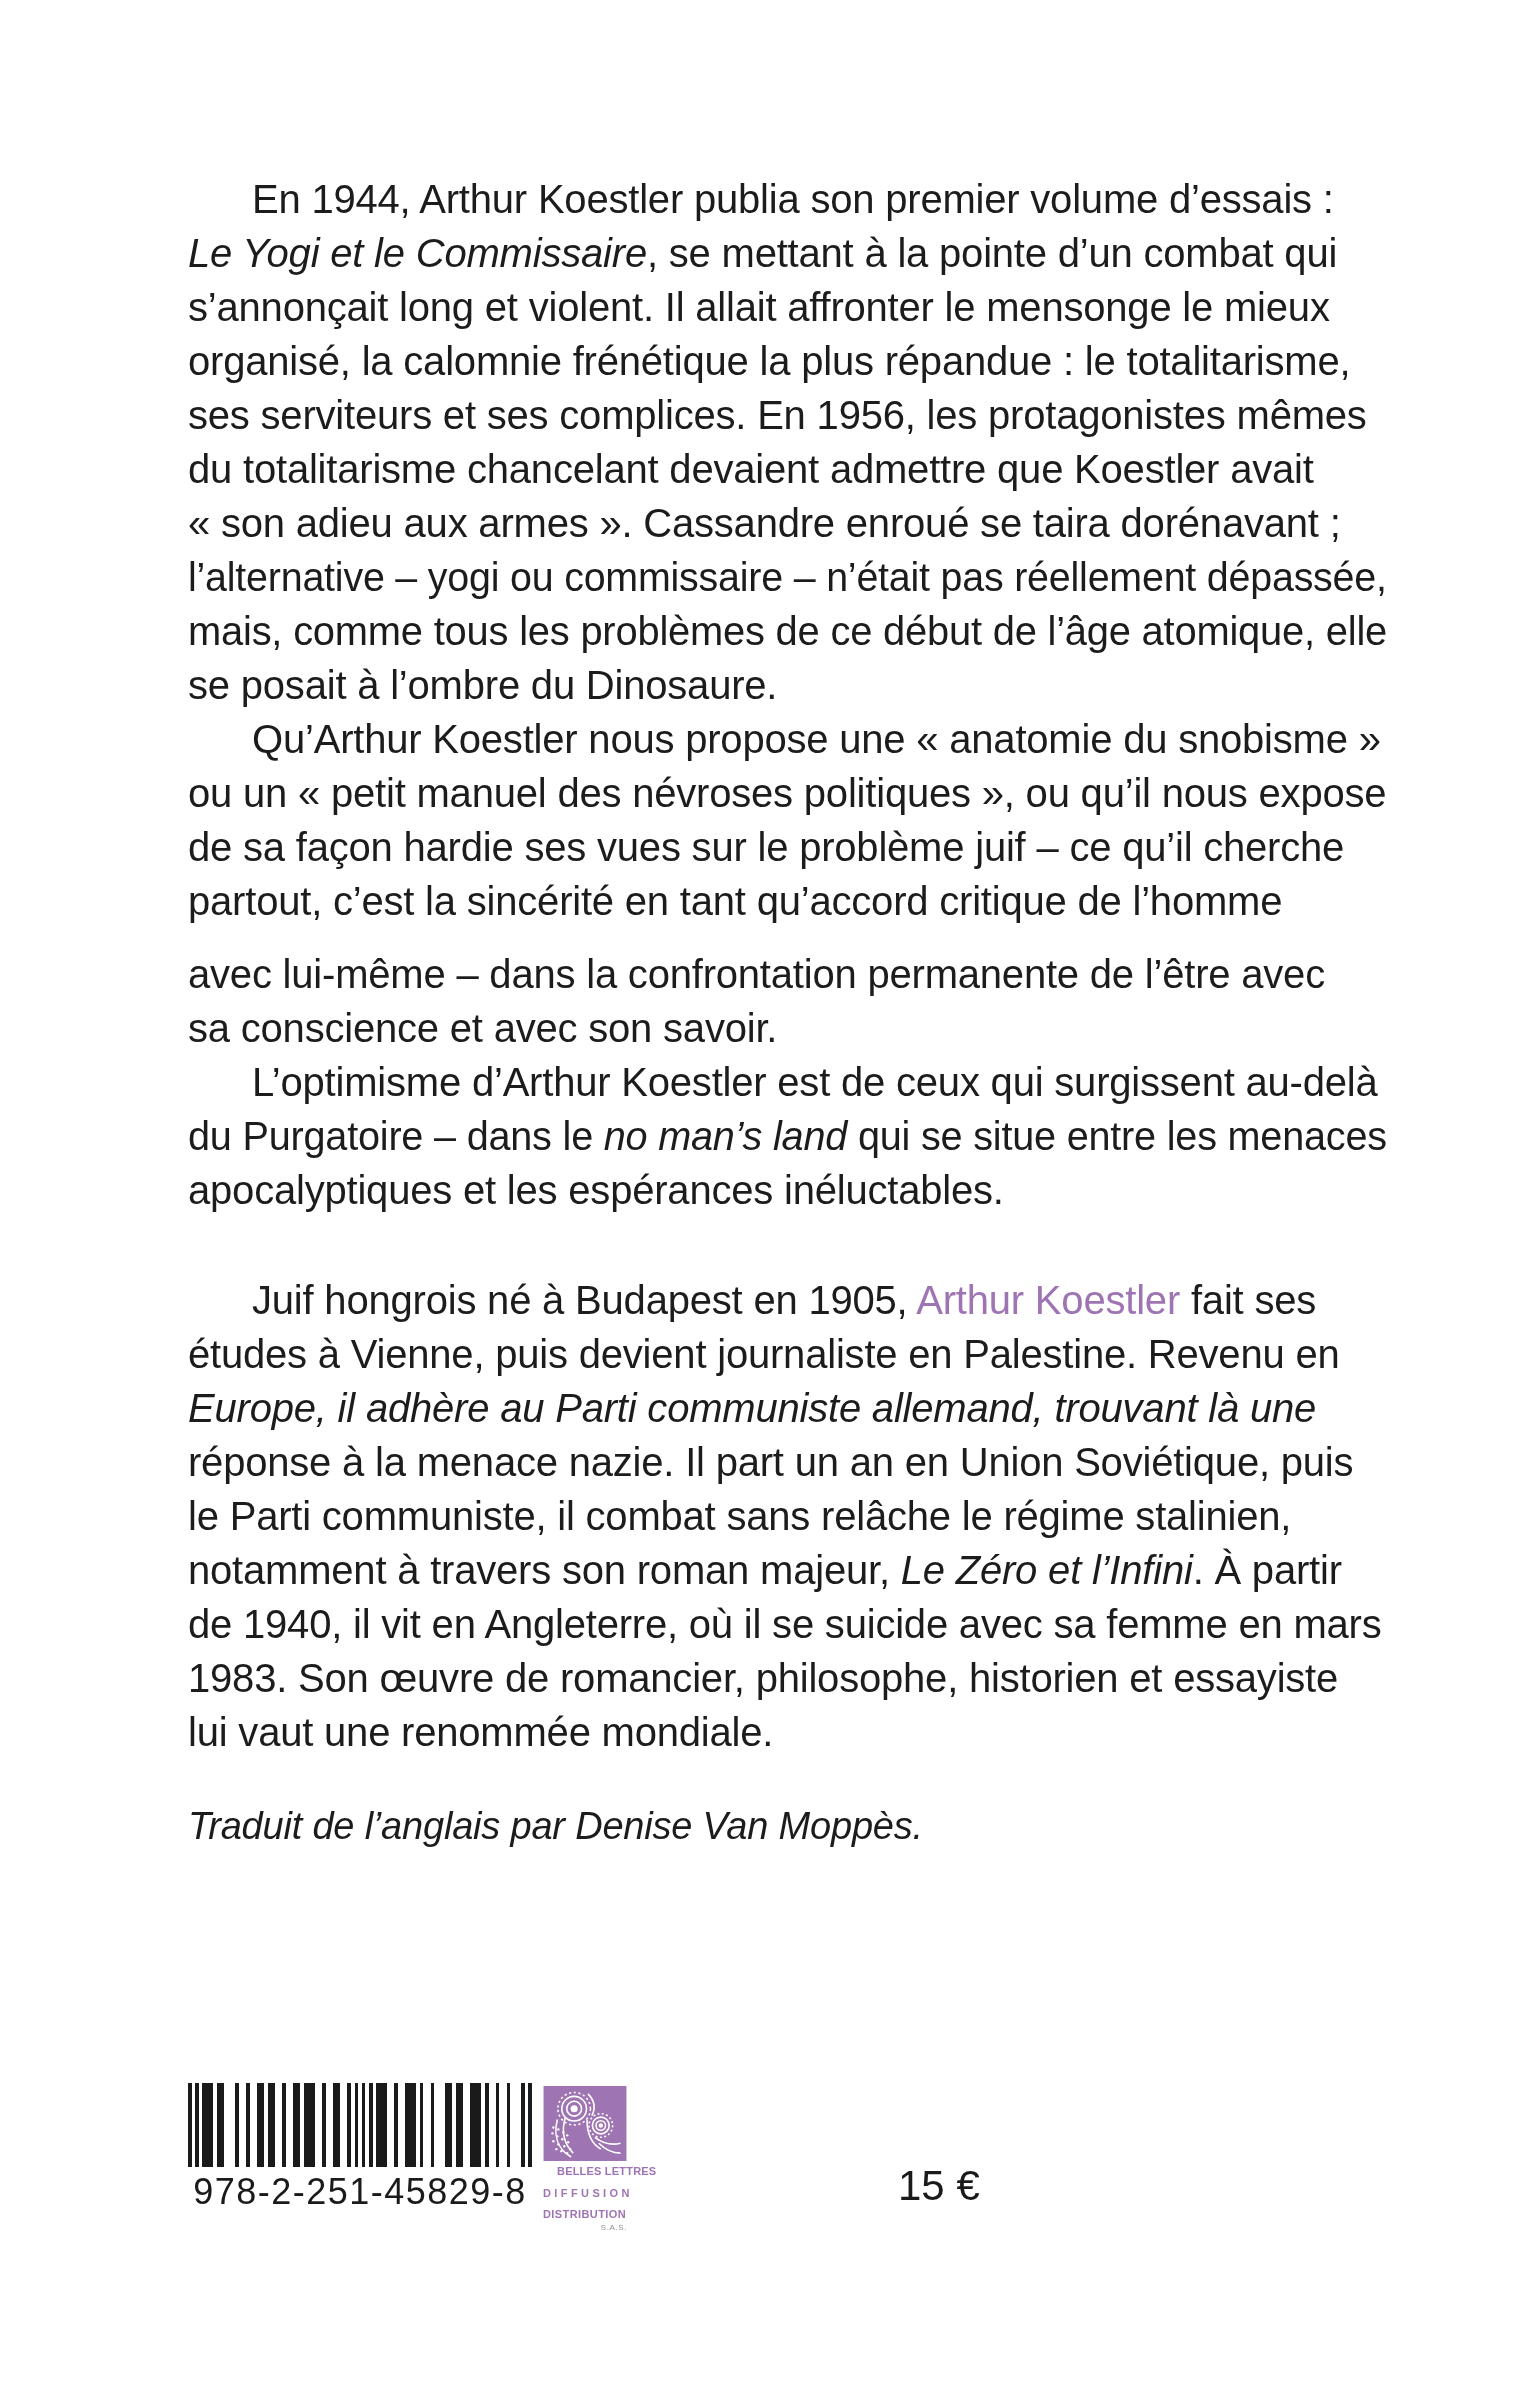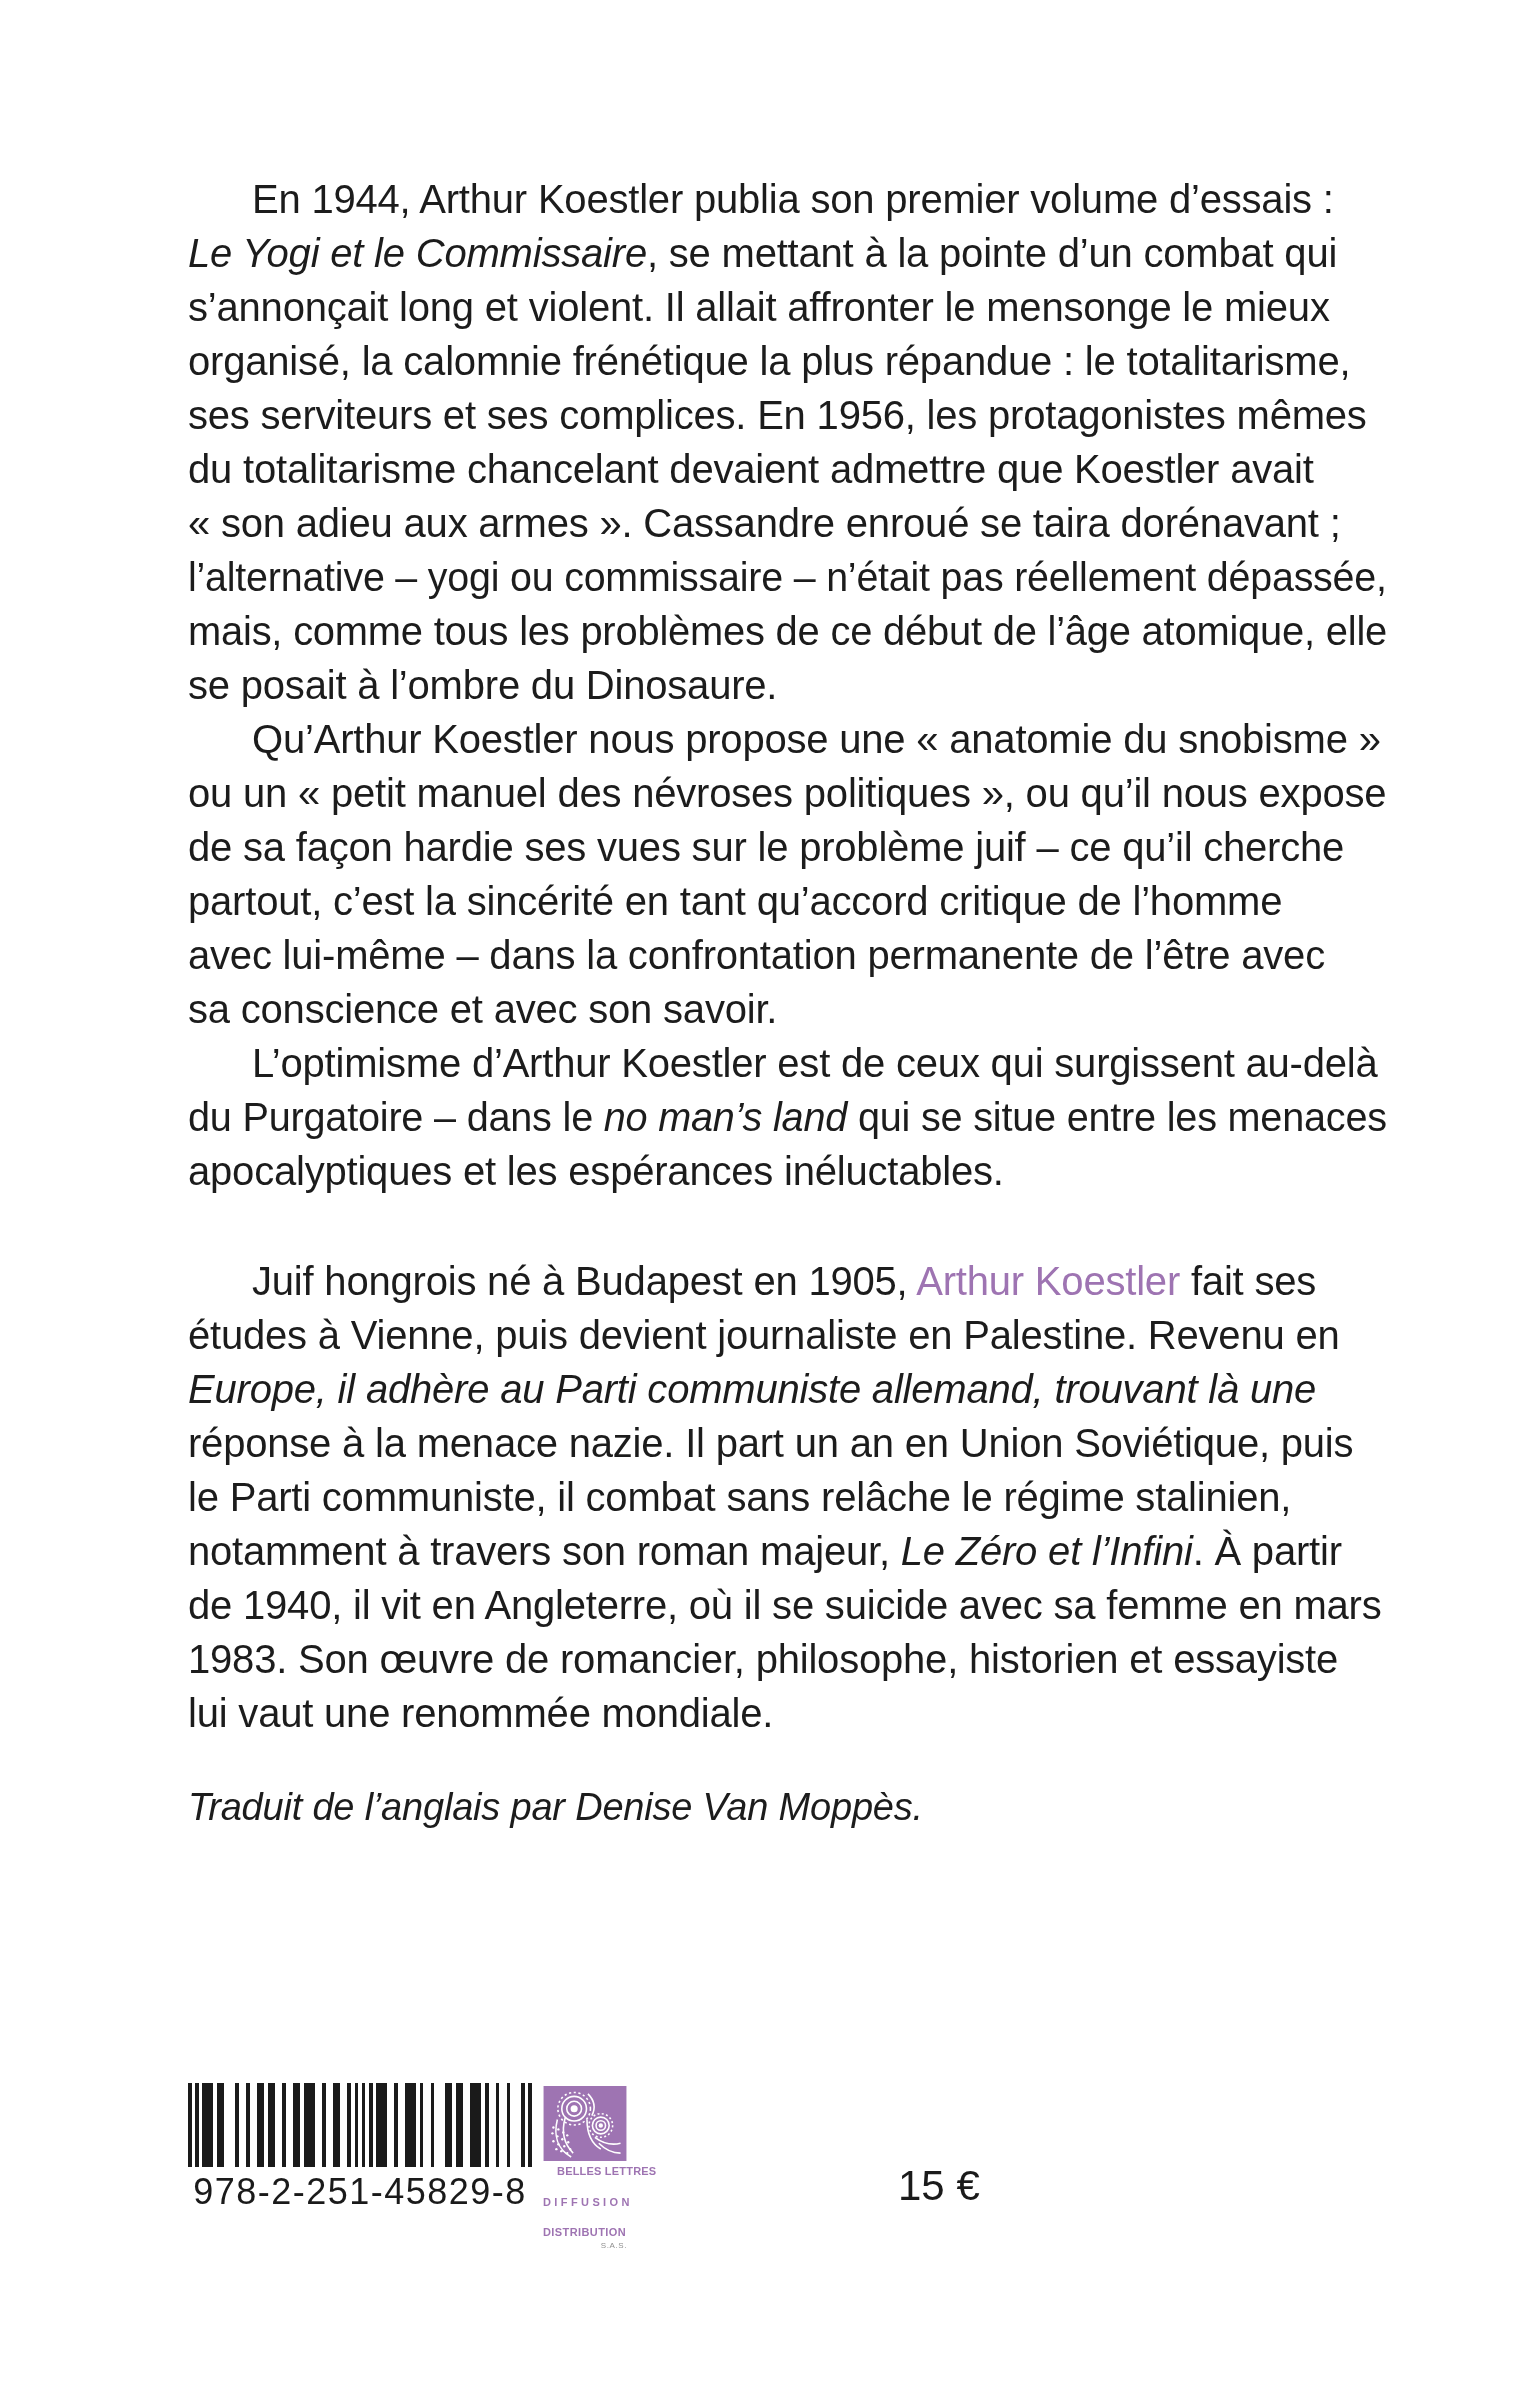--- a/index.html
+++ b/index.html
@@ -59,21 +59,21 @@
     position:absolute;left:543px;top:2086px;width:84px;
     color:var(--accent);
   }
   .logo-square{
     width:84px;height:75px;display:block;
     color:var(--accent);
   }
   .pub-line{
     font-weight:bold;
     font-size:11px;line-height:11.5px;
-    margin-top:19px;
+    margin-top:10px;
     white-space:nowrap;
     color:var(--accent);
   }
   .pub-line.first{margin-top:5px;letter-spacing:0.2px;padding-left:14px;}
   .pub-line.diffusion{letter-spacing:3.4px;}
   .pub-line.distribution{letter-spacing:0.4px;}
   .pub-sas{
     font-size:8px;line-height:9px;
     color:var(--gray);
     text-align:right;
@@ -104,21 +104,21 @@
         <div class="line" style="word-spacing: 0px;"><span>« son adieu aux armes ». Cassandre enroué se taira dorénavant ;</span></div>
         <div class="line" style="transform: scaleX(0.984401); transform-origin: left center;"><span>l’alternative – yogi ou commissaire – n’était pas réellement dépassée,</span></div>
         <div class="line" style="transform: scaleX(0.996675); transform-origin: left center;"><span>mais, comme tous les problèmes de ce début de l’âge atomique, elle</span></div>
         <div class="line last"><span>se posait à l’ombre du Dinosaure.</span></div>
       </div>
       <div class="paragraph">
         <div class="line indent" style="word-spacing: 0px;"><span>Qu’Arthur Koestler nous propose une « anatomie du snobisme »</span></div>
         <div class="line" style="word-spacing: 0px;"><span>ou un « petit manuel des névroses politiques », ou qu’il nous expose</span></div>
         <div class="line" style="word-spacing: 0px;"><span>de sa façon hardie ses vues sur le problème juif – ce qu’il cherche</span></div>
         <div class="line" style="word-spacing: 0px;"><span>partout, c’est la sincérité en tant qu’accord critique de l’homme</span></div>
-        <div class="line" style="word-spacing: 0px;"><span>avec lui-même – dans la confrontation permanente de l’être avec</span></div>
+        <div class="line" style="word-spacing: 0px; margin-top: 19px;"><span>avec lui-même – dans la confrontation permanente de l’être avec</span></div>
         <div class="line last"><span>sa conscience et avec son savoir.</span></div>
       </div>
       <div class="paragraph">
         <div class="line indent" style="word-spacing: 0px;"><span>L’optimisme d’Arthur Koestler est de ceux qui surgissent au-delà</span></div>
         <div class="line" style="transform: scaleX(0.990091); transform-origin: left center;"><span>du Purgatoire – dans le </span><em>no man’s land</em><span> qui se situe entre les menaces</span></div>
         <div class="line last"><span>apocalyptiques et les espérances inéluctables.</span></div>
       </div>
       <div class="paragraph gap-before">
         <div class="line indent" style="word-spacing: 0px;"><span>Juif hongrois né à Budapest en 1905, </span><span class="accent">Arthur Koestler</span><span> fait ses</span></div>
         <div class="line" style="word-spacing: 0px;"><span>études à Vienne, puis devient journaliste en Palestine. Revenu en</span></div>

